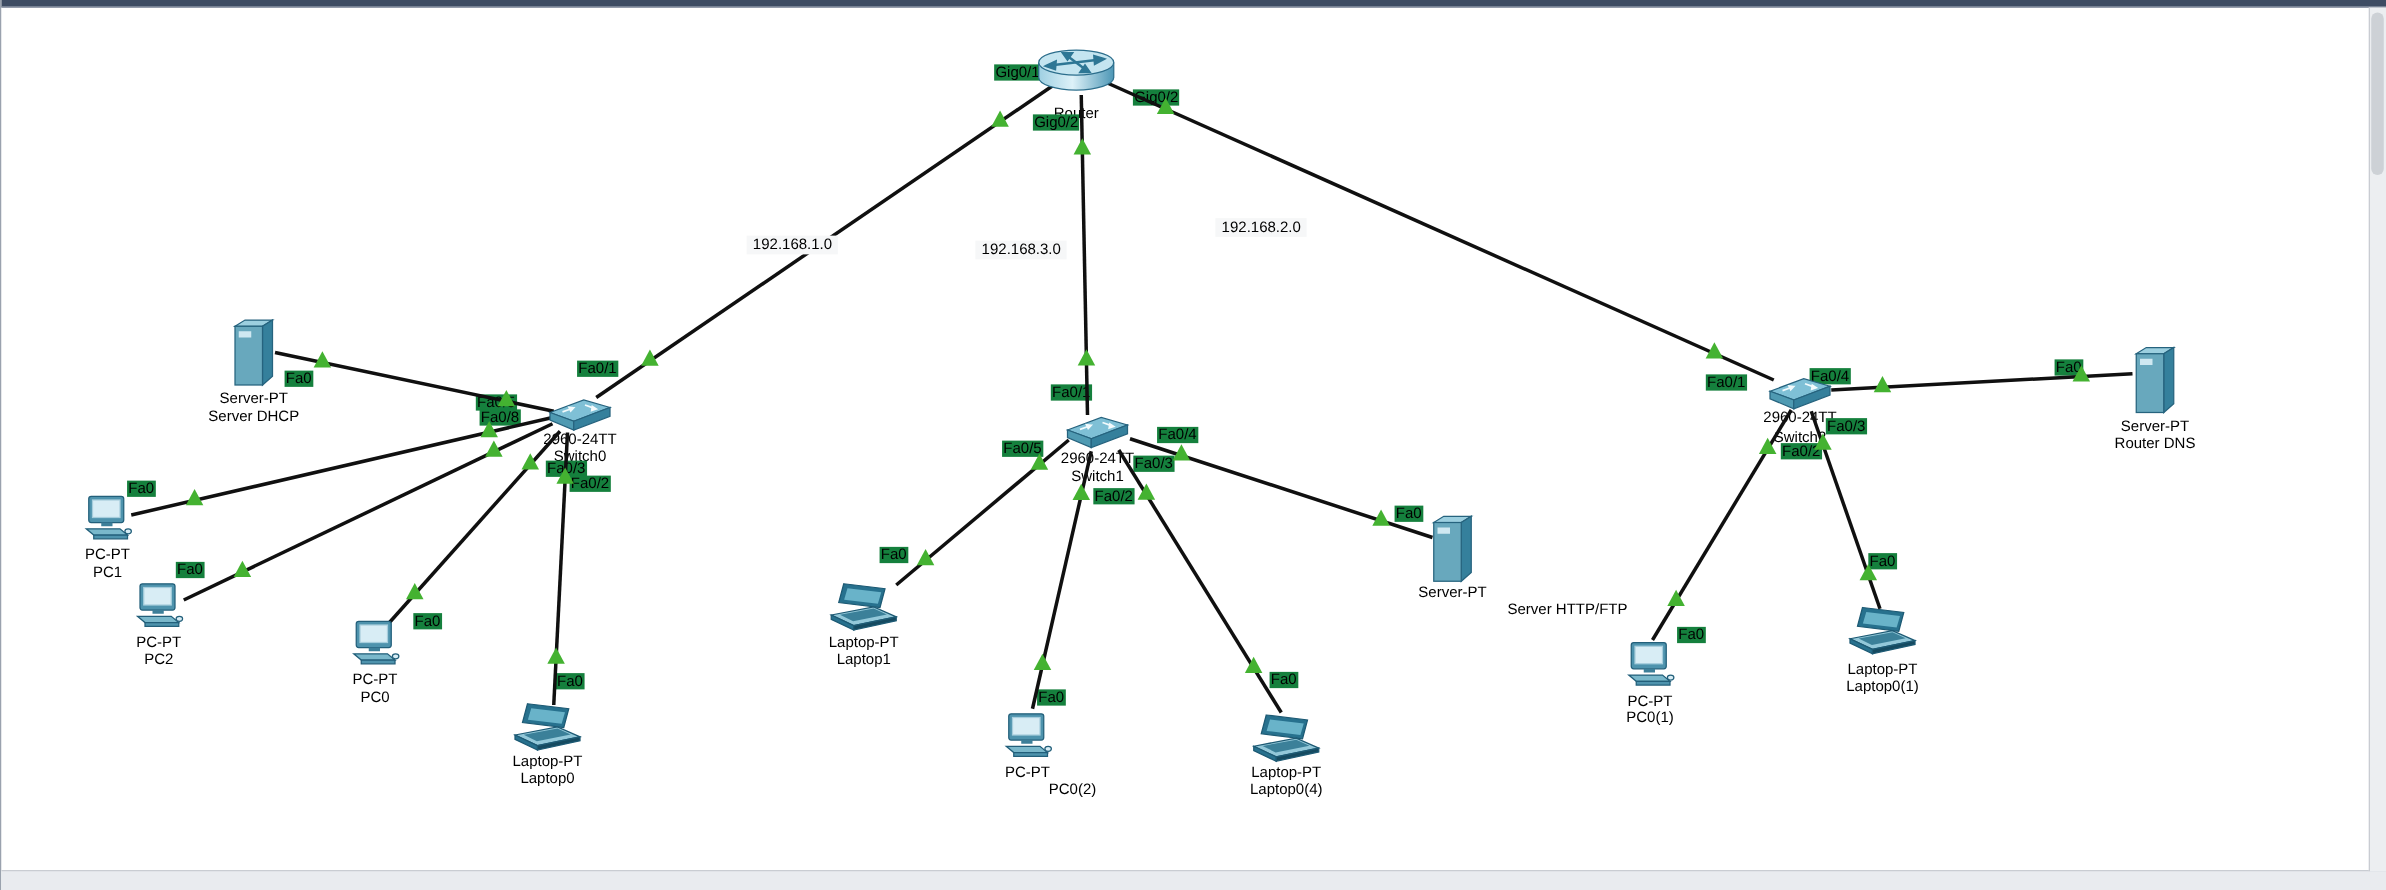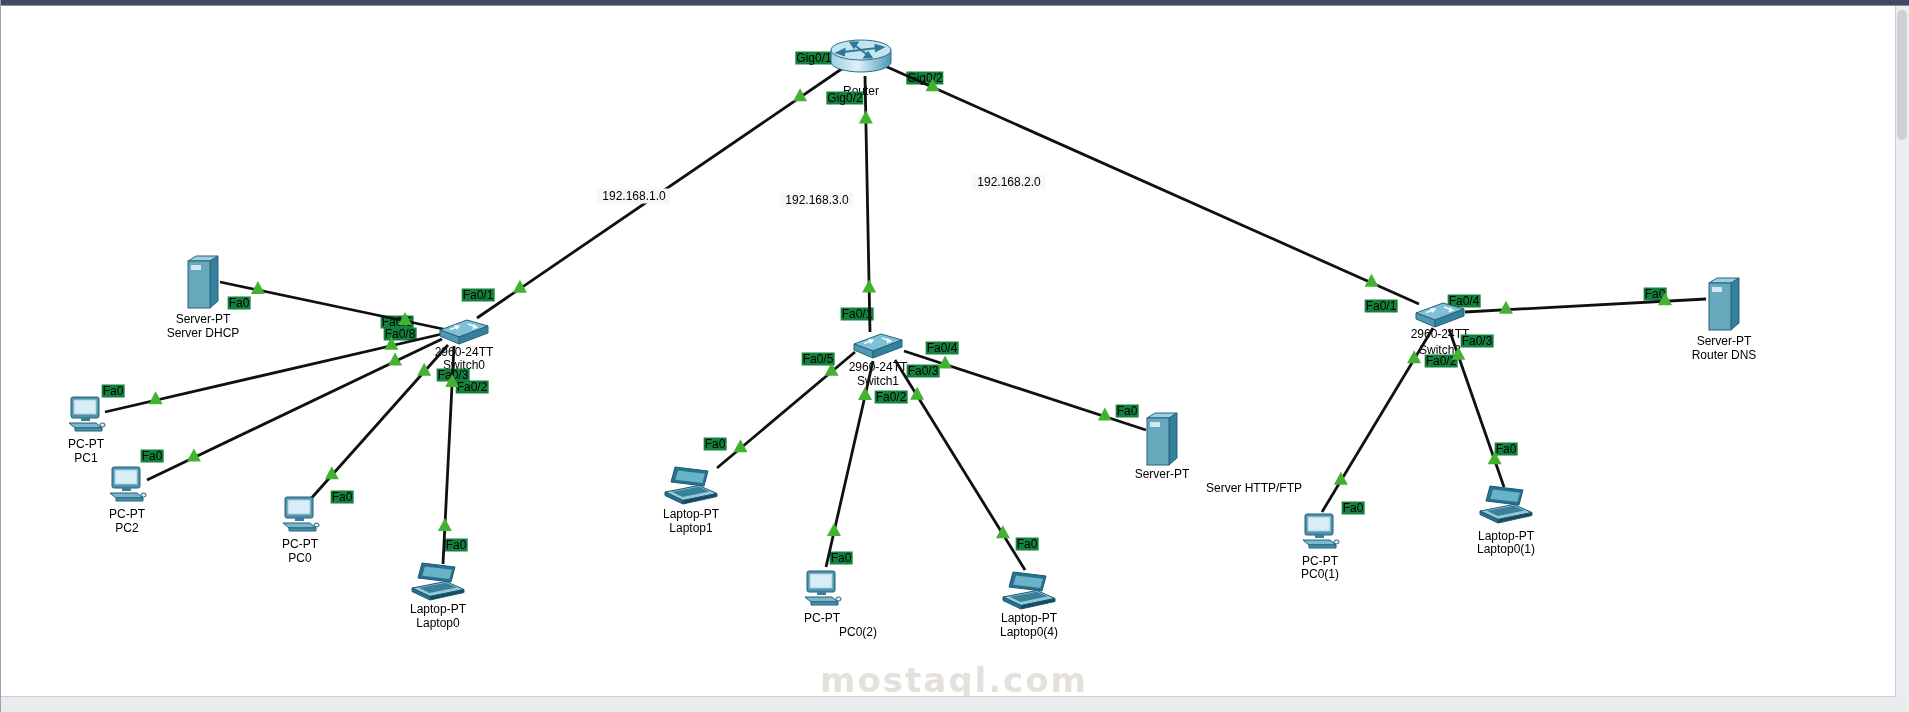--- a/index.html
+++ b/index.html
@@ -34,21 +34,20 @@
            border-top:1px solid #c9ccd2;pointer-events:auto;}
   .vscroll{position:absolute;right:0;top:6px;width:13px;height:691px;background:#eceef1;
            border-left:1px solid #c9ccd2;pointer-events:auto;}
   .vscroll .thumb{position:absolute;left:1px;top:4px;width:10px;height:130px;background:#cdd1d6;border-radius:5px;}
 </style>
 </head>
 <body>
 
 <div id="stage">
   <div id="wm-layer">
-    <div class="wm-en">mostaql.com</div>
   </div>
   <div id="labels-layer">
       <div class="lbl dev-lbl" style="left: 860px; top: 91px;">Router</div>
       <div class="lbl dev-lbl" style="left: 463px; top: 352px;">2960-24TT</div>
       <div class="lbl dev-lbl" style="left: 463px; top: 365px;">Switch0</div>
       <div class="lbl dev-lbl" style="left: 877px; top: 367px;">2960-24TT</div>
       <div class="lbl dev-lbl" style="left: 877px; top: 381px;">Switch1</div>
       <div class="lbl dev-lbl" style="left: 1439px; top: 334px;">2960-24TT</div>
       <div class="lbl dev-lbl" style="left: 1439px; top: 350px;">Switch2</div>
       <div class="lbl dev-lbl" style="left: 202px; top: 319px;">Server-PT</div>

